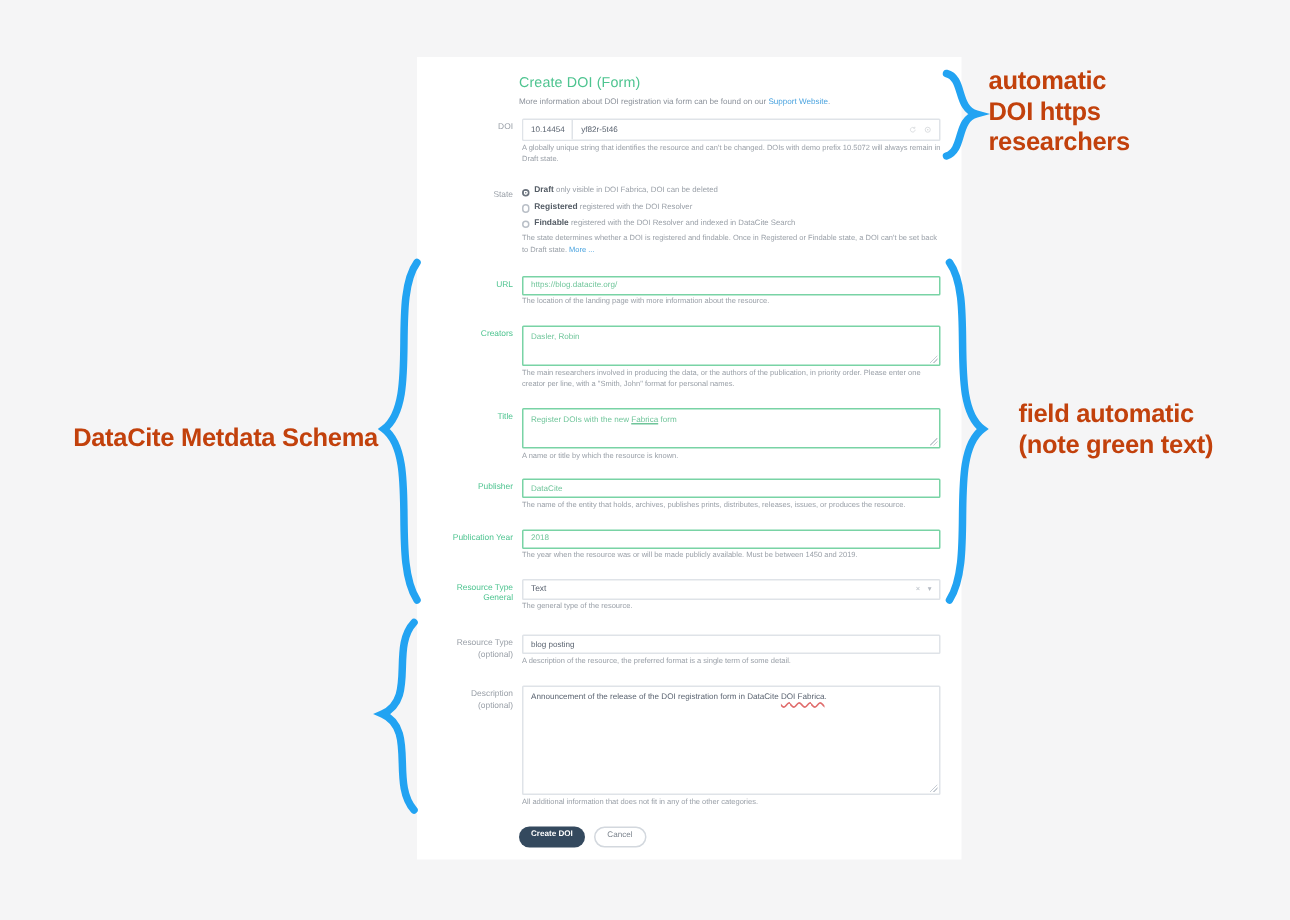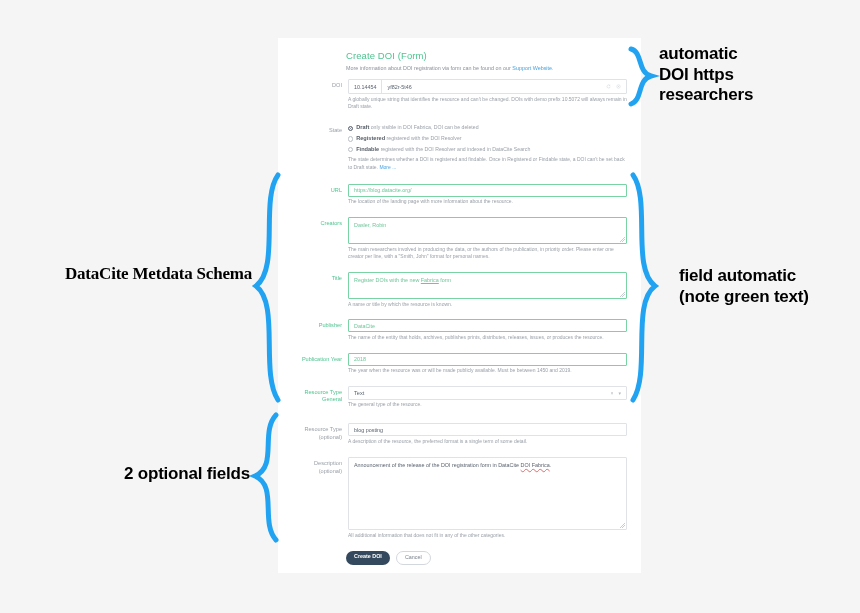--- a/index.html
+++ b/index.html
@@ -116,21 +116,21 @@
   .btns{display:flex;gap:6px;margin:11px 0 0 54px;}
   .btn{
     font-size:5.4px;font-weight:bold;border-radius:9px;
     padding:3.5px 8px;line-height:1;white-space:nowrap;
   }
   .btn-primary{background:#34495e;color:#fff;}
   .btn-ghost{background:#fff;color:#7b838d;border:1px solid #d3d8de;font-weight:normal;}
 
   
   .anno{
-    position:absolute;color:#000000;font-weight:bold;
+    position:absolute;color:#c2410c;font-weight:bold;
     font-size:17px;line-height:1.22;letter-spacing:-.2px;
   }
   .anno.right{text-align:left;}
   .anno.left{text-align:right;}
   .brace{position:absolute;}
   .brace svg{display:block;overflow:visible;}
 </style>
 </head>
 <body>
 
@@ -303,26 +303,23 @@
   <div class="anno right" style="left:679px;top:266px;">
     <div>field automatic</div>
     <div>(note green text)</div>
   </div>
 
   <div class="brace" style="left:252px;top:172px;">
     <svg width="32" height="232" viewBox="0 0 32 232">
       <path d="M26 3 C8 28, 28 96, 4 114 C28 132, 8 200, 26 228" fill="none" stroke="#22a3f2" stroke-width="5" stroke-linecap="round"></path>
     </svg>
   </div>
-  <div class="anno left" style="left:10px;top:264px;width:242px;font-family:Liberation Serif, serif;">
+  <div class="anno left" style="left:10px;top:282px;width:242px;">
     <div>DataCite Metdata Schema</div>
   </div>
 
   <div class="brace" style="left:252px;top:412px;">
     <svg width="30" height="132" viewBox="0 0 30 132">
       <path d="M24 3 C8 20, 26 54, 3 64 C26 74, 8 110, 24 128" fill="none" stroke="#22a3f2" stroke-width="5" stroke-linecap="round"></path>
     </svg>
   </div>
-  <div class="anno left" style="left:10px;top:464px;width:240px;">
-    <div>2 optional fields</div>
-  </div>
 
 </div>
 
 </body></html>

